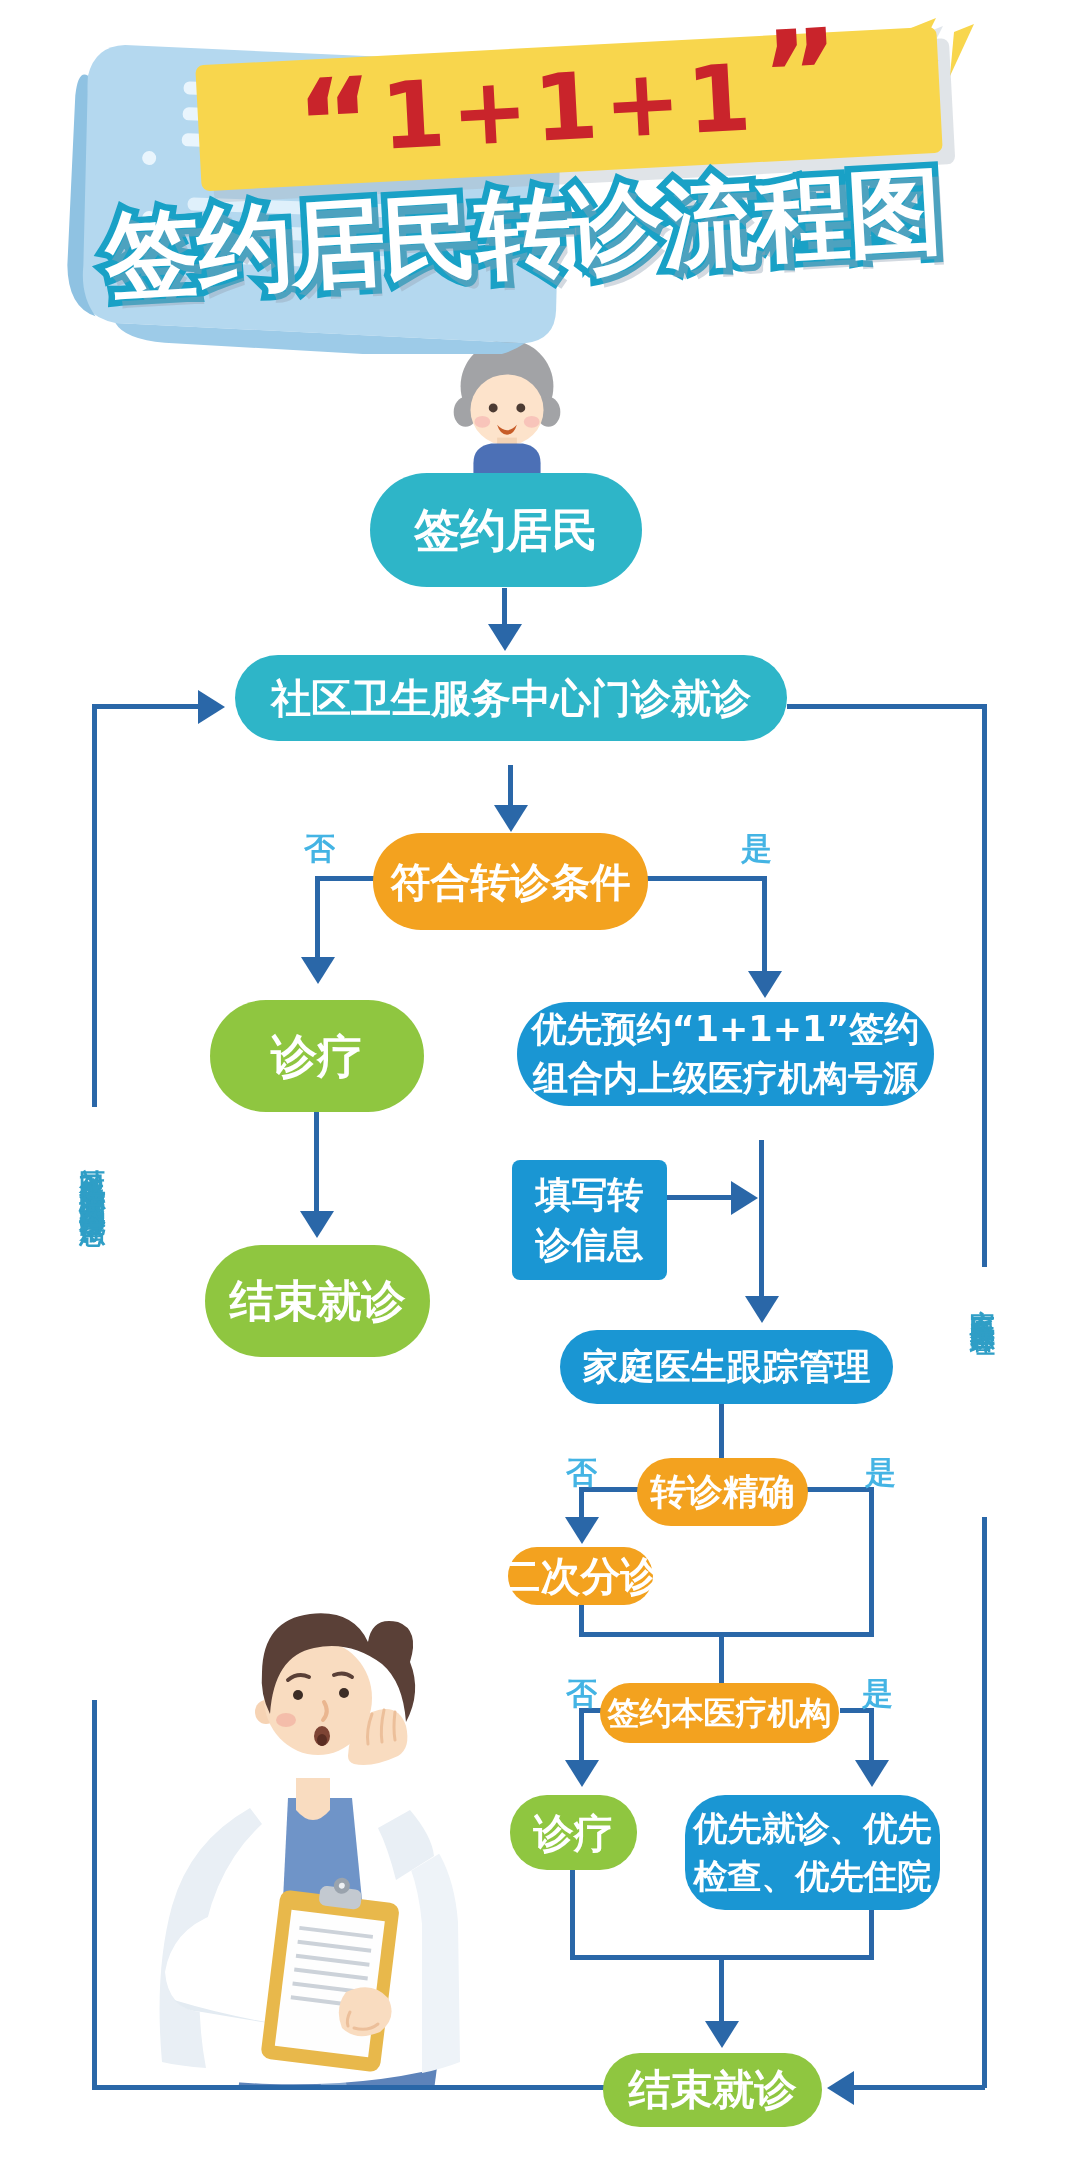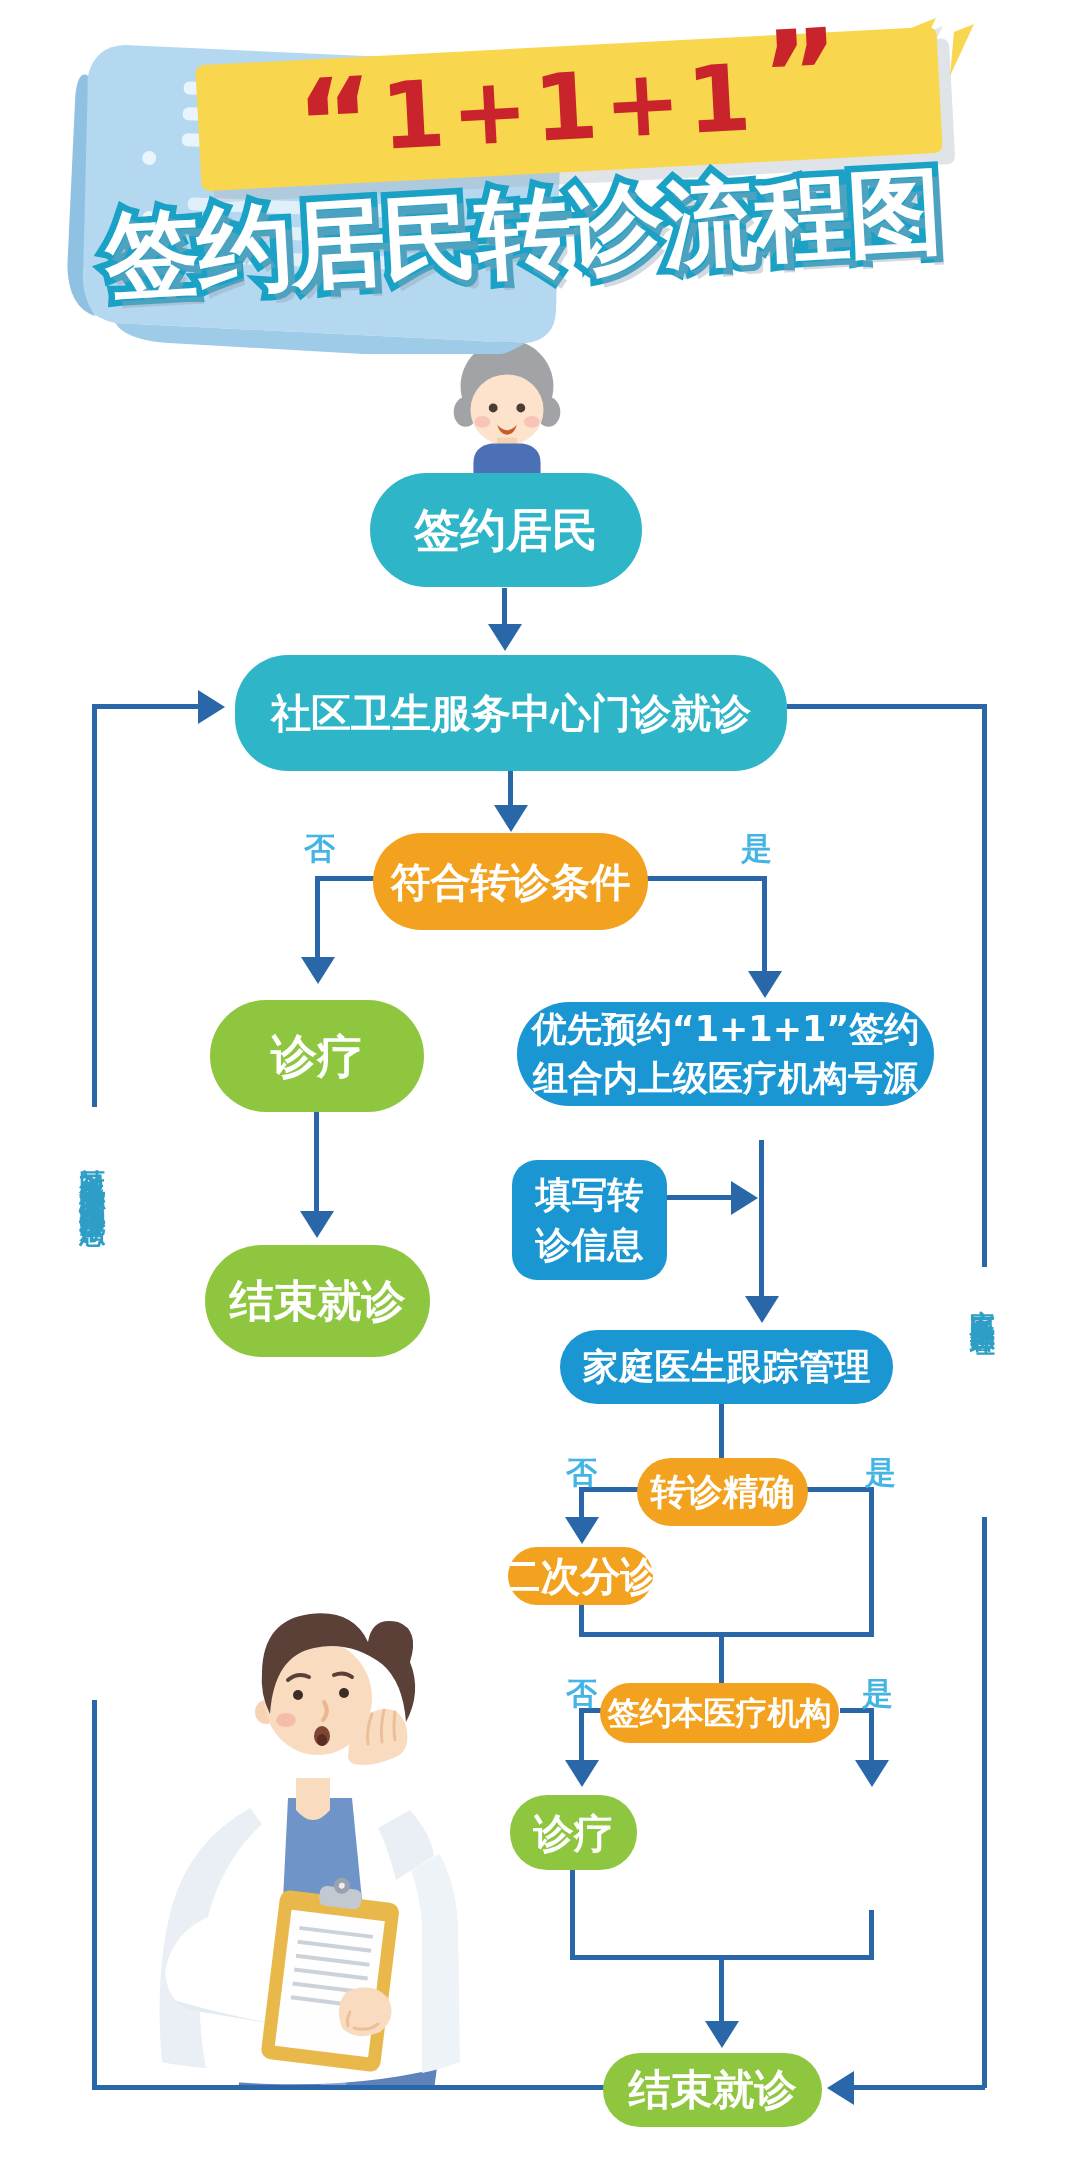--- a/index.html
+++ b/index.html
@@ -195,42 +195,42 @@
   <div class="vline" style="left:570px;top:1870px;height:90px;"></div>
   <div class="vline" style="left:869px;top:1910px;height:50px;"></div>
   <div class="hline" style="left:570px;top:1955px;width:304px;"></div>
   <div class="vline" style="left:719px;top:1958px;height:66px;"></div>
   <div class="arr arr-down" style="left:705px;top:2021px;"></div>
 
   <div class="node teal" style="left:370px;top:473px;width:272px;height:114px;border-radius:57px;font-size:46px;">
     <span>签约居民</span>
   </div>
 
-  <div class="node teal" style="left:235px;top:655px;width:552px;height:116px;border-radius:53px;font-size:40px;align-items:center;">
+  <div class="node teal" style="left:235px;top:655px;width:552px;height:86px;border-radius:53px;font-size:40px;align-items:center;">
     <span>社区卫生服务中心门诊就诊</span>
   </div>
 
   <div class="node orange" style="left:373px;top:833px;width:275px;height:97px;border-radius:48px;font-size:40px;">
     <span>符合转诊条件</span>
   </div>
 
   <div class="node green" style="left:210px;top:1000px;width:214px;height:112px;border-radius:56px;font-size:46px;">
     <span>诊疗</span>
   </div>
 
   <div class="node green" style="left:205px;top:1245px;width:225px;height:112px;border-radius:56px;font-size:44px;">
     <span>结束就诊</span>
   </div>
 
   <div class="node blue" style="left:517px;top:1002px;width:417px;height:104px;border-radius:54px;font-size:35px;">
     <span>优先预约“1+1+1”签约</span>
     <span>组合内上级医疗机构号源</span>
   </div>
 
-  <div class="node blue" style="left:512px;top:1160px;width:155px;height:120px;border-radius:25px;font-size:36px;">
+  <div class="node blue" style="left:512px;top:1160px;width:155px;height:120px;border-radius:8px;font-size:36px;">
     <span>填写转</span>
     <span>诊信息</span>
   </div>
 
   <div class="node blue" style="left:560px;top:1330px;width:333px;height:74px;border-radius:37px;font-size:36px;">
     <span>家庭医生跟踪管理</span>
   </div>
 
   <div class="node orange" style="left:637px;top:1458px;width:171px;height:68px;border-radius:34px;font-size:36px;">
     <span>转诊精确</span>
@@ -241,20 +241,24 @@
   </div>
 
   <div class="node orange" style="left:600px;top:1683px;width:239px;height:60px;border-radius:30px;font-size:32px;">
     <span>签约本医疗机构</span>
   </div>
 
   <div class="node green" style="left:510px;top:1795px;width:127px;height:75px;border-radius:37px;font-size:40px;">
     <span>诊疗</span>
   </div>
 
+  <div class="node blue" style="left:685px;top:1795px;width:255px;height:115px;border-radius:40px;font-size:34px;">
+    <span>优先就诊、优先</span>
+    <span>检查、优先住院</span>
+  </div>
 
   <div class="node green" style="left:603px;top:2053px;width:219px;height:74px;border-radius:37px;font-size:42px;">
     <span>结束就诊</span>
   </div>
 
   <div class="decision-label" style="left:304px;top:828px;">否</div>
   <div class="decision-label" style="left:741px;top:828px;">是</div>
   <div class="decision-label" style="left:566px;top:1452px;">否</div>
   <div class="decision-label" style="left:865px;top:1452px;">是</div>
   <div class="decision-label" style="left:566px;top:1673px;">否</div>

